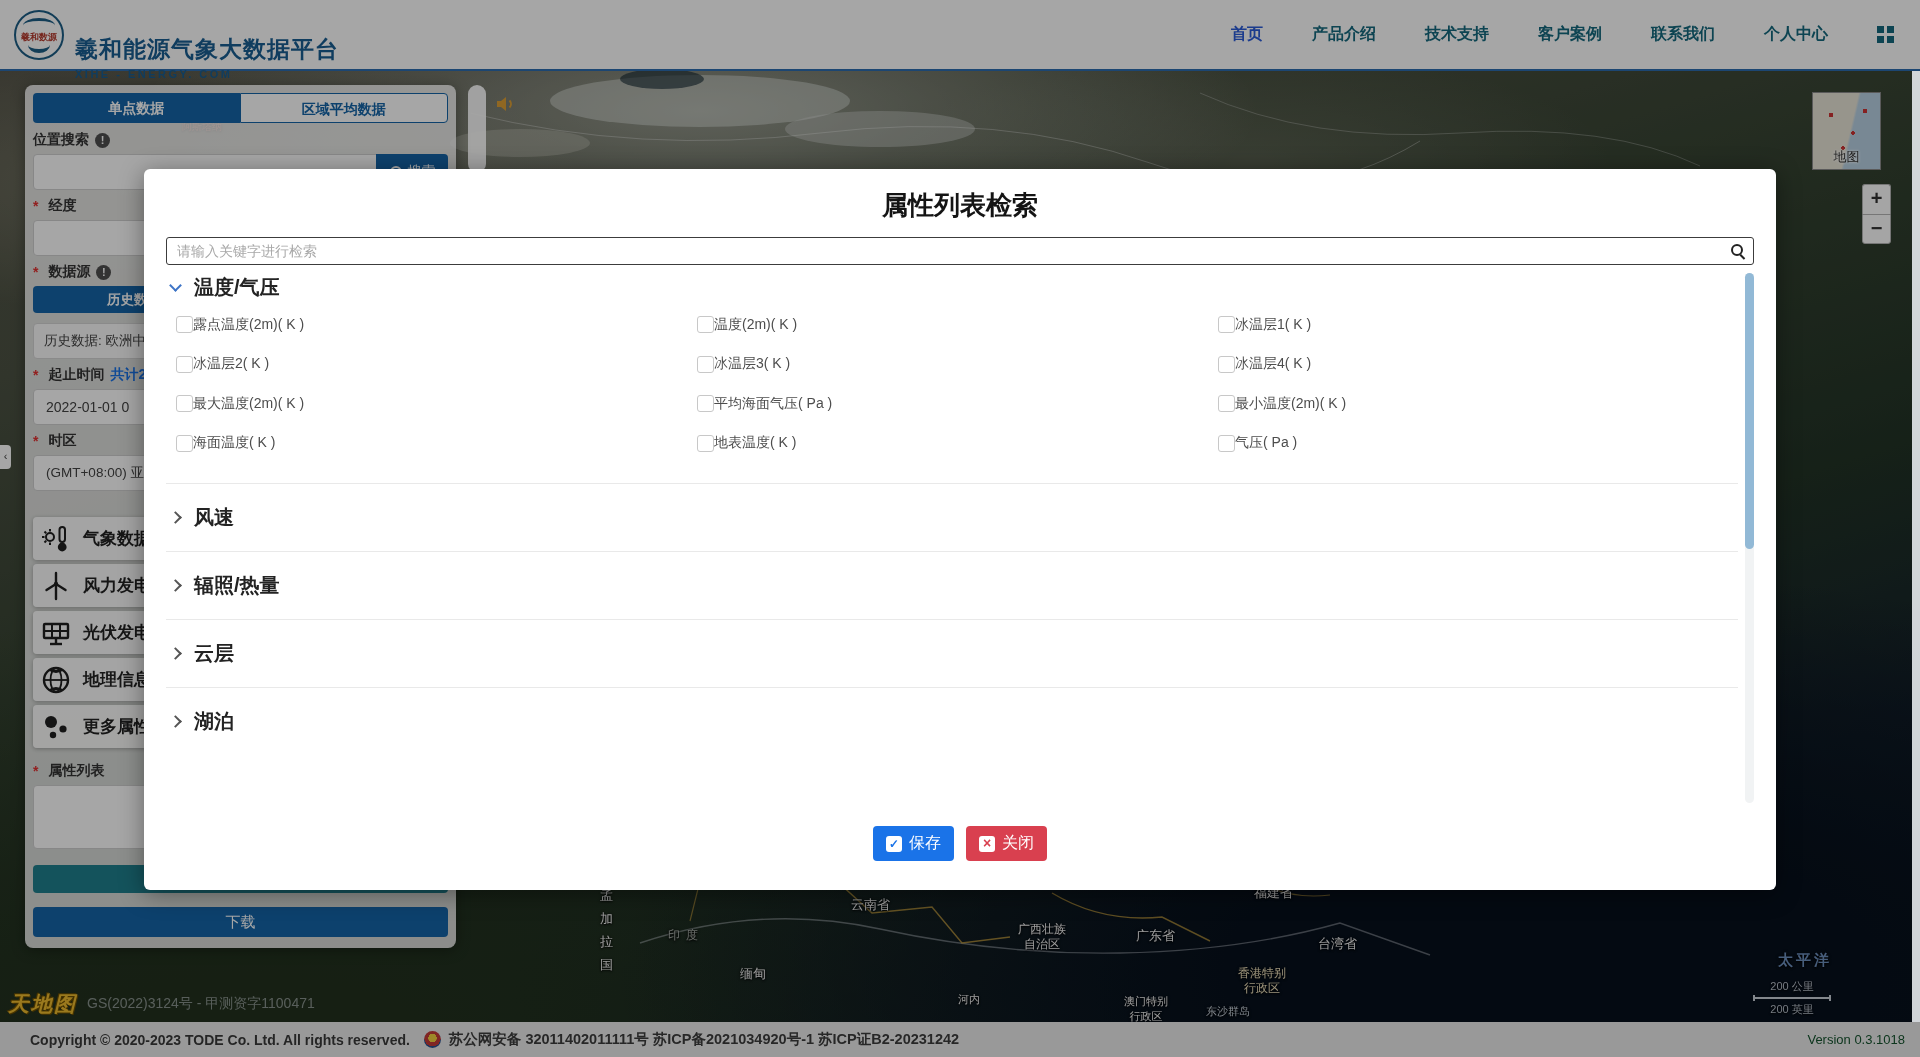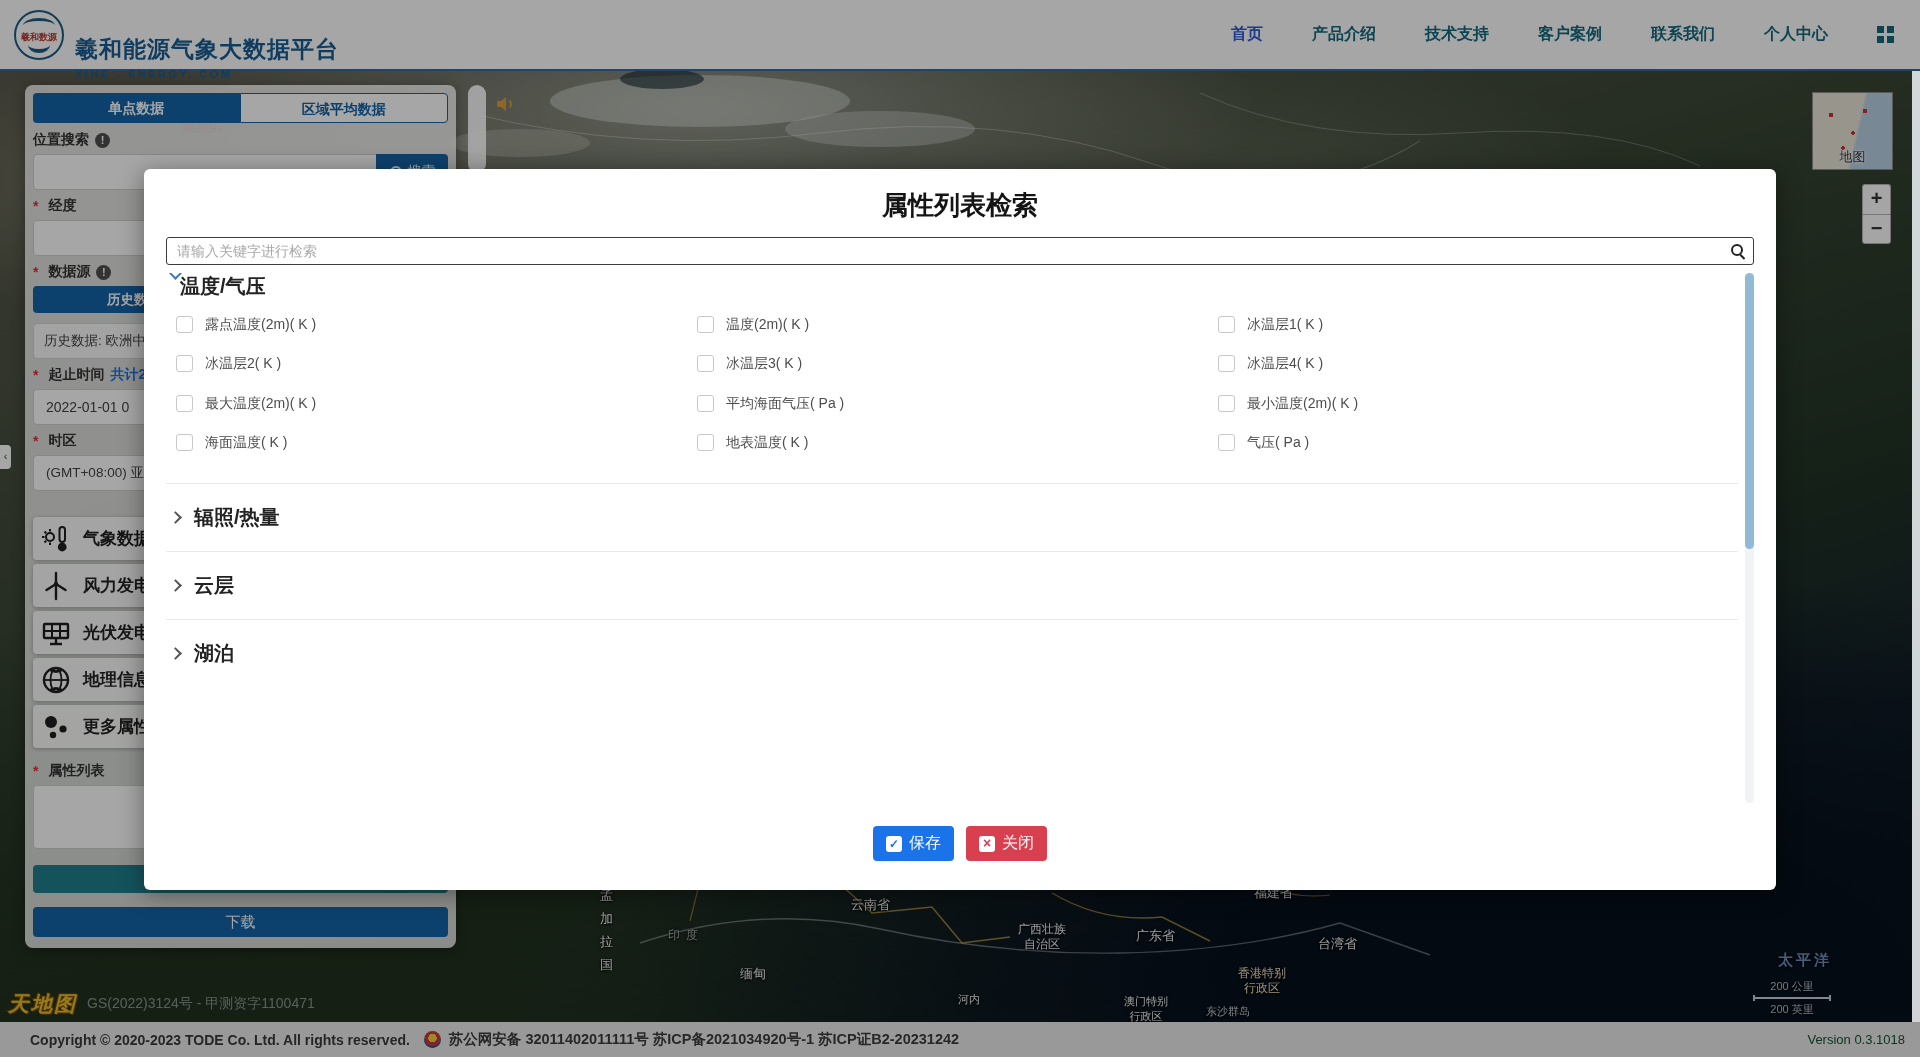--- a/index.html
+++ b/index.html
@@ -47,21 +47,21 @@
   .mlabel.country { font-size:12px; color:rgba(190,196,190,0.85); letter-spacing:6px; }
   .mlabel.ocean { font-size:15px; font-weight:bold; color:#6c8fbe; letter-spacing:3px; }
   .mlabel.hk { color:#efe2bd; }
   .mlabel.sea { color:#c8d2dc; }
 
   .speaker { position:absolute; left:494px; top:21px; width:24px; height:24px; cursor:pointer; }
   .left-tab { position:absolute; left:0; top:374px; width:11px; height:24px; background:#fff;
               border-radius:0 4px 4px 0; color:#444; font-size:11px; line-height:22px; text-align:center; cursor:pointer; }
   .side-pill { position:absolute; left:468px; top:14px; width:18px; height:88px; background:rgba(255,255,255,0.95); border-radius:9px; }
 
-  .minimap { position:absolute; left:1812px; top:21px; width:81px; height:78px; cursor:pointer;
+  .minimap { position:absolute; left:1812px; top:21px; width:69px; height:78px; cursor:pointer;
       background:
         radial-gradient(4px 4px at 18px 22px, #c33 60%, transparent 61%),
         radial-gradient(3px 3px at 40px 40px, #c33 60%, transparent 61%),
         radial-gradient(3px 3px at 30px 55px, #c33 60%, transparent 61%),
         radial-gradient(4px 4px at 52px 18px, #c33 60%, transparent 61%),
         linear-gradient(103deg, #e9e5d8 0 54%, #b9d2e4 57% 100%);
       border:1px solid #8a8a8a; }
   .minimap-label { position:absolute; left:0; right:0; bottom:3px; text-align:center; font-size:13px; color:#333;
       text-shadow:0 0 3px #fff, 0 0 3px #fff; }
   .zoom-ctl { position:absolute; left:1862px; top:113px; width:29px; }
@@ -123,28 +123,28 @@
            border-radius:6px; z-index:60; padding:18px 22px 0; box-shadow:0 4px 24px rgba(0,0,0,0.4); }
   .m-title { text-align:center; font-size:26px; font-weight:bold; color:#141414; height:36px; line-height:36px; }
   .m-search { position:relative; margin-top:14px; }
   .m-search input { width:100%; height:28px; border:1px solid #3c3c3c; border-radius:3px; font-size:14px;
                     color:#333; padding:0 34px 0 10px; outline:none; }
   .m-search input::placeholder { color:#a8a8a8; }
   .m-search .mag { position:absolute; right:10px; top:6px; color:#222; }
   .m-list { position:relative; margin-top:8px; height:530px; overflow:hidden; padding-right:16px; }
   .m-scroll { position:absolute; right:0; top:0; width:9px; height:530px; background:#f1f3f4; border-radius:5px; }
   .m-thumb { position:absolute; left:0; top:0; width:9px; height:276px; background:#92b9d6; border-radius:5px; cursor:pointer; }
-  .sec-header { display:flex; align-items:flex-start; height:28px; margin-top:0; cursor:pointer; }
+  .sec-header { display:flex; align-items:center; gap:14px; height:28px; margin-top:0; cursor:pointer; }
   .sec-title { font-size:20px; font-weight:bold; color:#232323; }
   .chev { display:inline-block; width:9px; height:9px; border-right:2.5px solid #555; border-bottom:2.5px solid #555; margin-left:5px; }
   .chev.down { transform:rotate(45deg); border-color:#3d74c6; margin-top:-4px; }
   .chev.right { transform:rotate(-45deg); }
   .cb-grid { display:grid; grid-template-columns:521px 521px 1fr; grid-auto-rows:39.5px; align-items:center;
              margin:4px 0 20px; padding-left:10px; }
-  .cbi { display:flex; align-items:flex-start; gap:12px; cursor:pointer; }
+  .cbi { display:flex; align-items:center; gap:0; cursor:pointer; }
   .cb { width:17px; height:17px; background:#fff; border:1px solid #c8c8c8; border-radius:3px; flex:0 0 auto; }
   .cbl { font-size:14px; color:#4d4d4d; }
   .sec-row { display:flex; align-items:center; gap:14px; height:68px; border-top:1px solid #e9e9e9; cursor:pointer; }
   .m-btns { display:flex; justify-content:center; gap:12px; margin-top:23px; }
   .m-btn { height:35px; border:none; border-radius:4px; color:#fff; font-size:16px; display:flex;
            align-items:center; gap:7px; padding:0 13px; cursor:pointer; }
   .m-btn.save { background:#1a73e8; }
   .m-btn.close { background:#d9404f; }
   .btn-ic { width:16px; height:16px; background:#fff; border-radius:3px; font-size:12px; font-weight:bold;
             text-align:center; line-height:16px; }
@@ -425,20 +425,24 @@
             <span class="cbl">地表温度( K )</span>
           </label>
         <label class="cbi">
             <span class="cb"></span>
             <span class="cbl">气压( Pa )</span>
           </label>
       </div>
 
       <div class="sec-row">
         <span class="chev right"></span>
+        <span class="sec-title">风速</span>
+      </div>
+      <div class="sec-row">
+        <span class="chev right"></span>
         <span class="sec-title">辐照/热量</span>
       </div>
       <div class="sec-row">
         <span class="chev right"></span>
         <span class="sec-title">云层</span>
       </div>
       <div class="sec-row">
         <span class="chev right"></span>
         <span class="sec-title">湖泊</span>
       </div>

